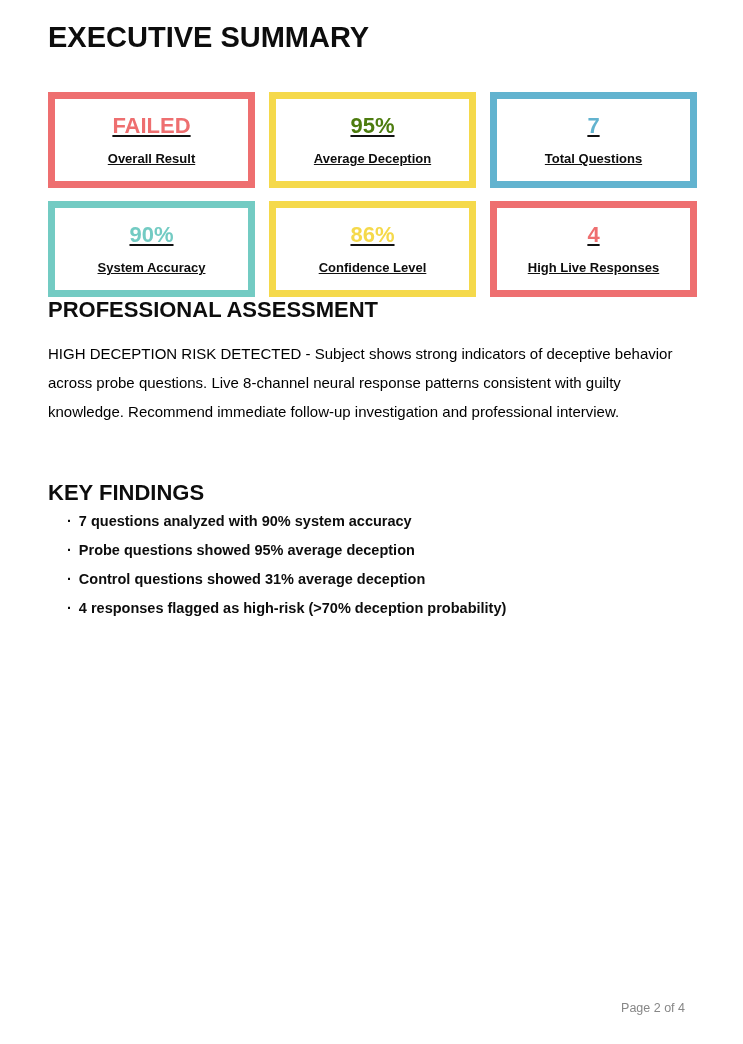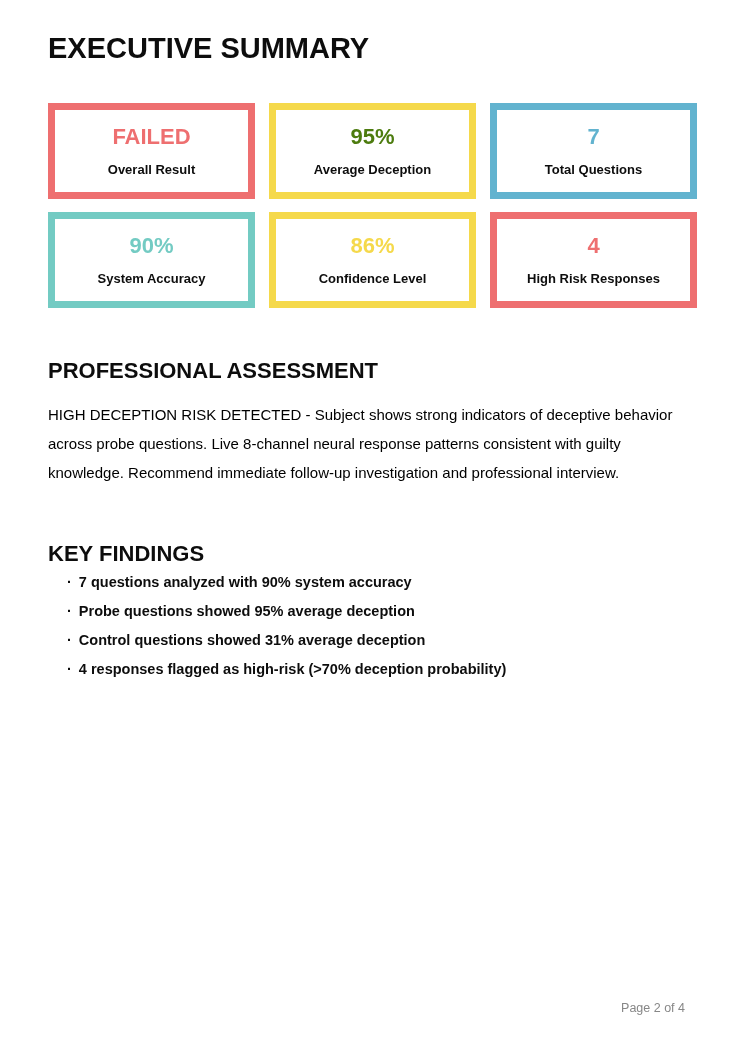--- a/index.html
+++ b/index.html
@@ -11,21 +11,21 @@
     width: 743px;
     height: 1044px;
     position: relative;
     font-family: "Liberation Sans", sans-serif;
     color: #111111;
     overflow: hidden;
   }
   .content {
     position: absolute;
     left: 48px;
-    top: 11px;
+    top: 0;
     width: 649px;
   }
   .doc-title {
     margin: 20px 0 0 0;
     font-size: 29px;
     line-height: 34px;
     font-weight: bold;
     color: #0d0d0d;
   }
   .cards-grid {
@@ -38,20 +38,21 @@
   .metric-card {
     height: 96px;
     box-sizing: border-box;
     border: 7px solid #ccc;
     background: #ffffff;
     display: flex;
     flex-direction: column;
     align-items: center;
     justify-content: center;
     text-align: center;
+    text-decoration: underline;
   }
   .metric-value {
     font-size: 22px;
     line-height: 24px;
     font-weight: bold;
   }
   .metric-label {
     margin-top: 13px;
     font-size: 13px;
     line-height: 15px;
@@ -59,21 +60,20 @@
     color: #0d0d0d;
   }
   .section-heading {
     font-size: 22px;
     line-height: 26px;
     font-weight: bold;
     color: #0d0d0d;
     margin: 0;
   }
   .heading-assessment {
-    margin-top: 50px;
   }
   .assessment-body {
     margin: 16px 0 0 0;
     font-size: 15px;
     line-height: 29px;
     color: #000000;
   }
   .heading-findings {
     margin-top: 54px;
   }
@@ -133,21 +133,21 @@
       <div class="metric-label">System Accuracy</div>
     </div>
 
     <div class="metric-card" style="border-color: rgb(245, 217, 75);">
       <div class="metric-value" style="color: rgb(245, 217, 75);">86%</div>
       <div class="metric-label">Confidence Level</div>
     </div>
 
     <div class="metric-card" style="border-color: rgb(238, 111, 112);">
       <div class="metric-value" style="color: rgb(238, 111, 112);">4</div>
-      <div class="metric-label">High Risk Responses</div>
+      <div class="metric-label">High Live Responses</div>
     </div>
 
   </div>
 
   <h2 class="section-heading heading-assessment">PROFESSIONAL ASSESSMENT</h2>
 
   <p class="assessment-body">HIGH DECEPTION RISK DETECTED - Subject shows strong indicators of deceptive behavior across probe questions. Live 8-channel neural response patterns consistent with guilty knowledge. Recommend immediate follow-up investigation and professional interview.</p>
 
   <h2 class="section-heading heading-findings">KEY FINDINGS</h2>
 

